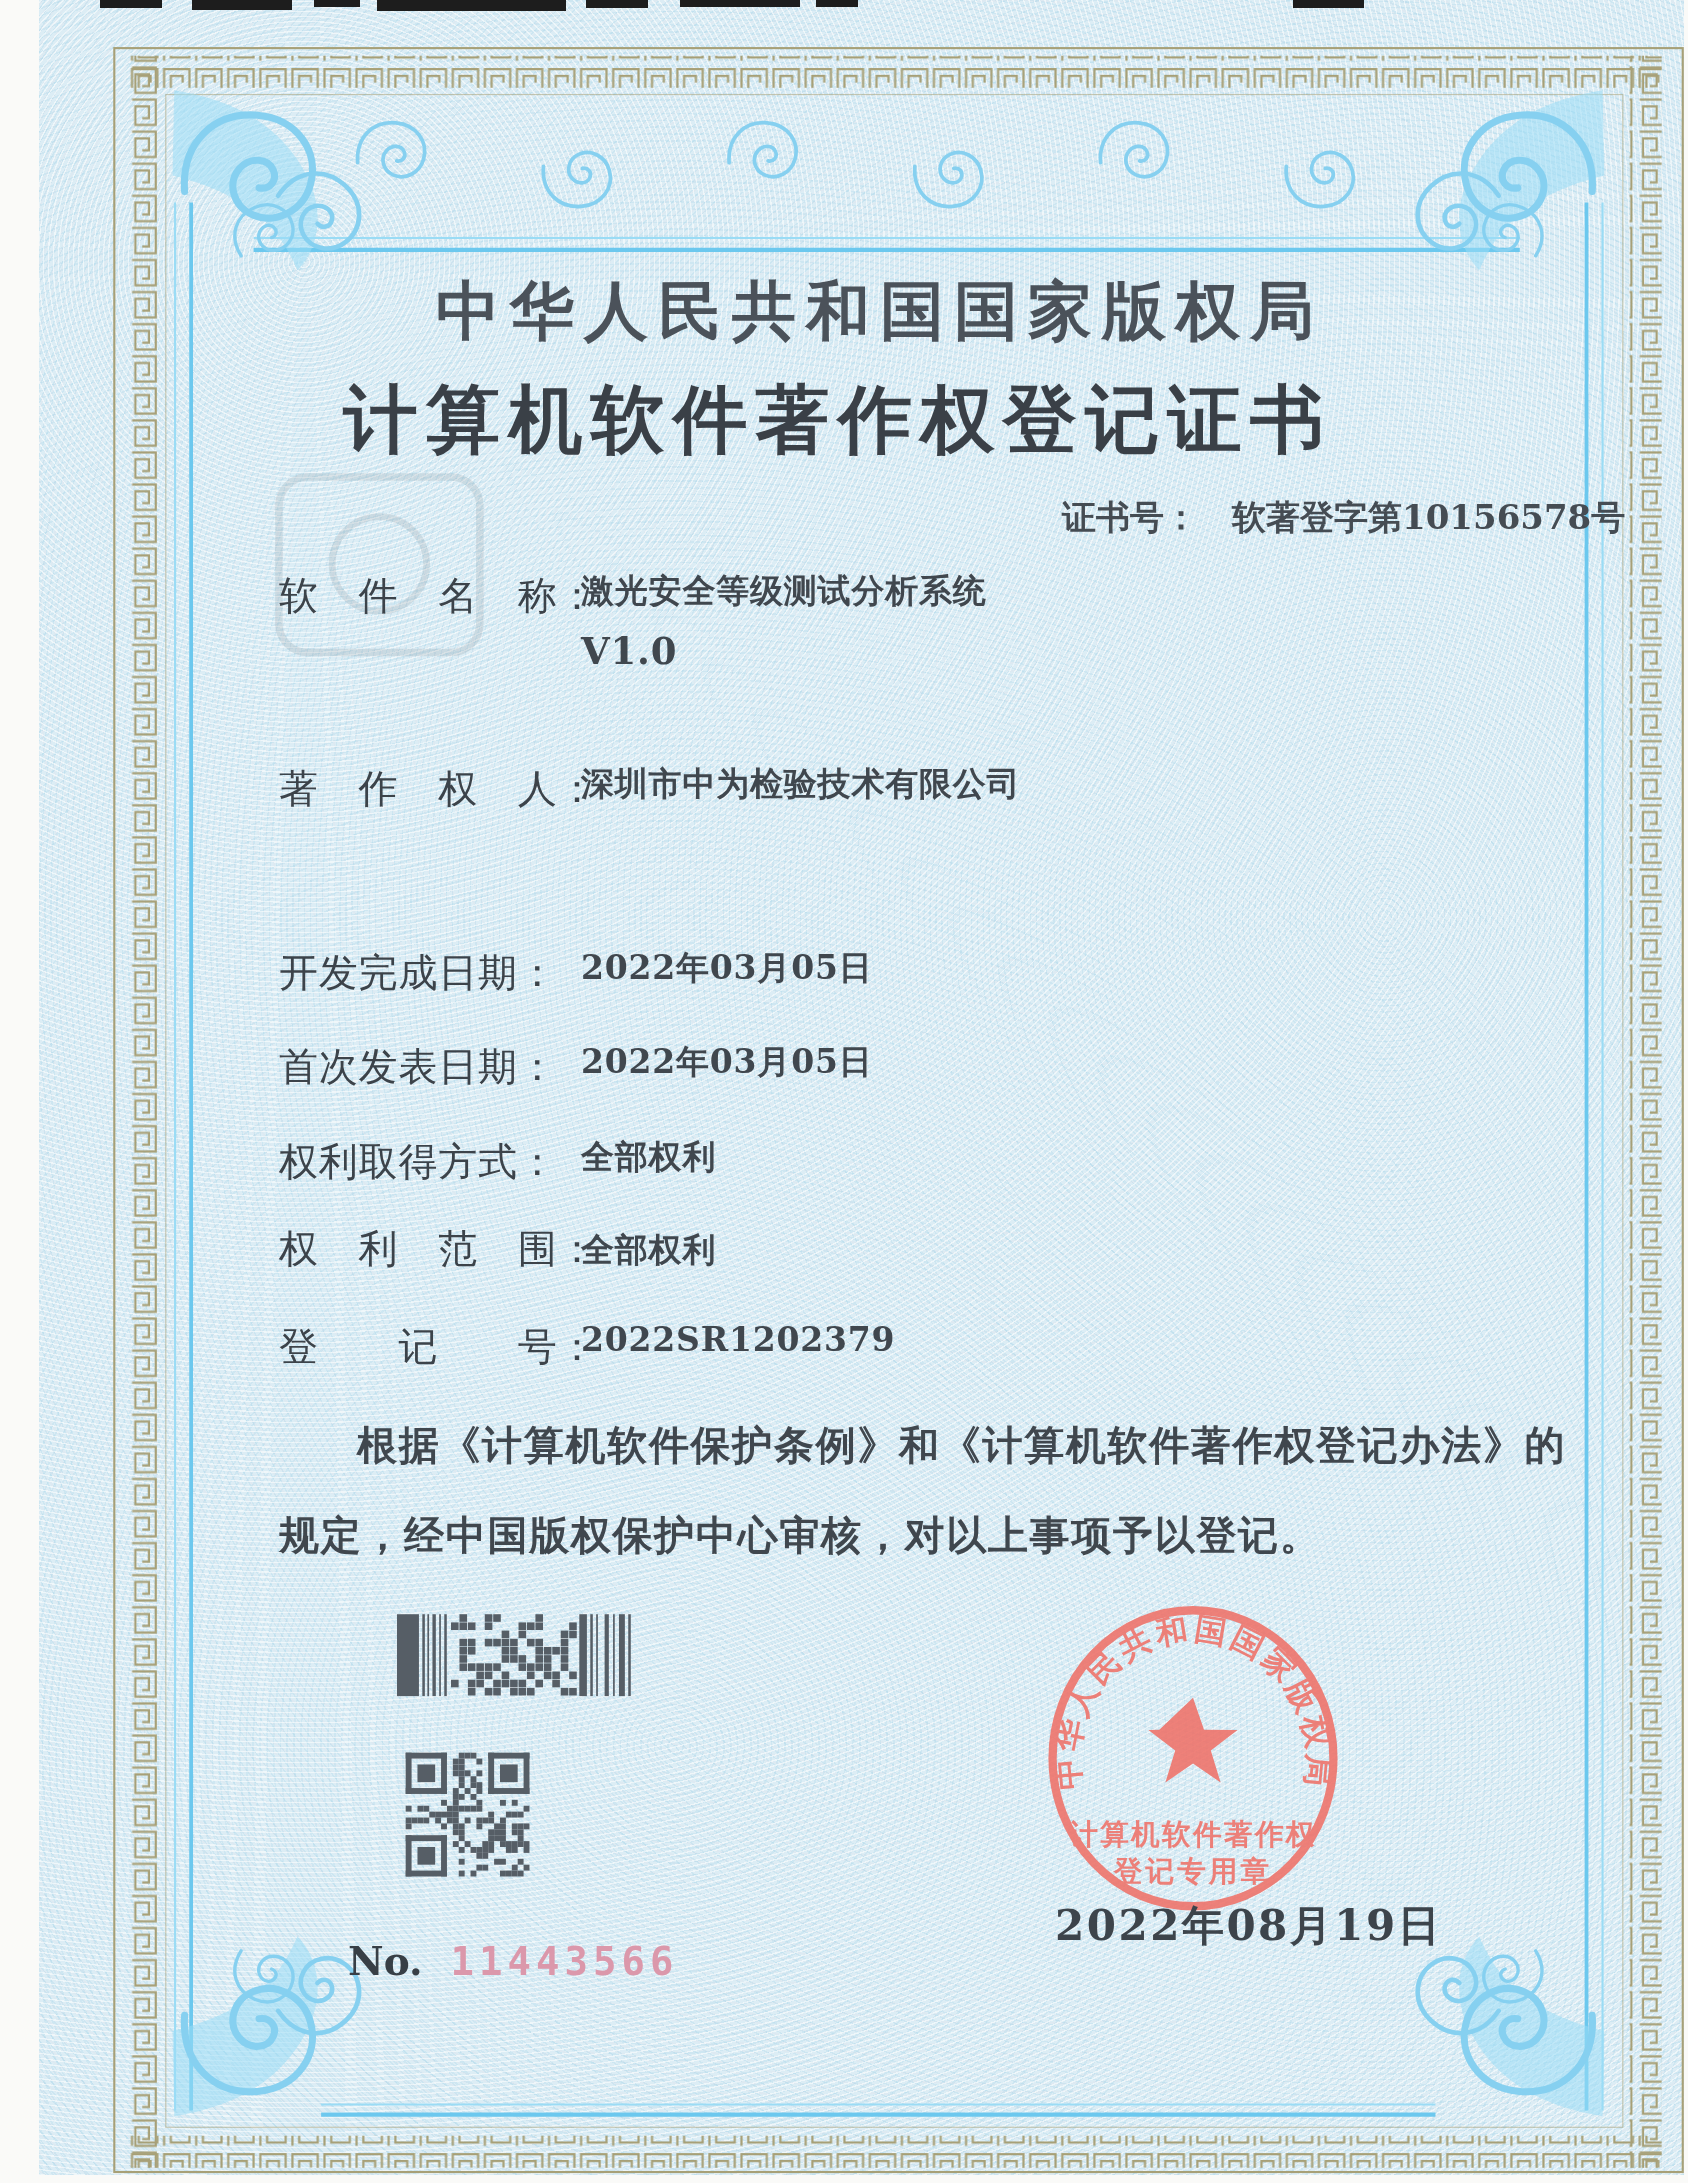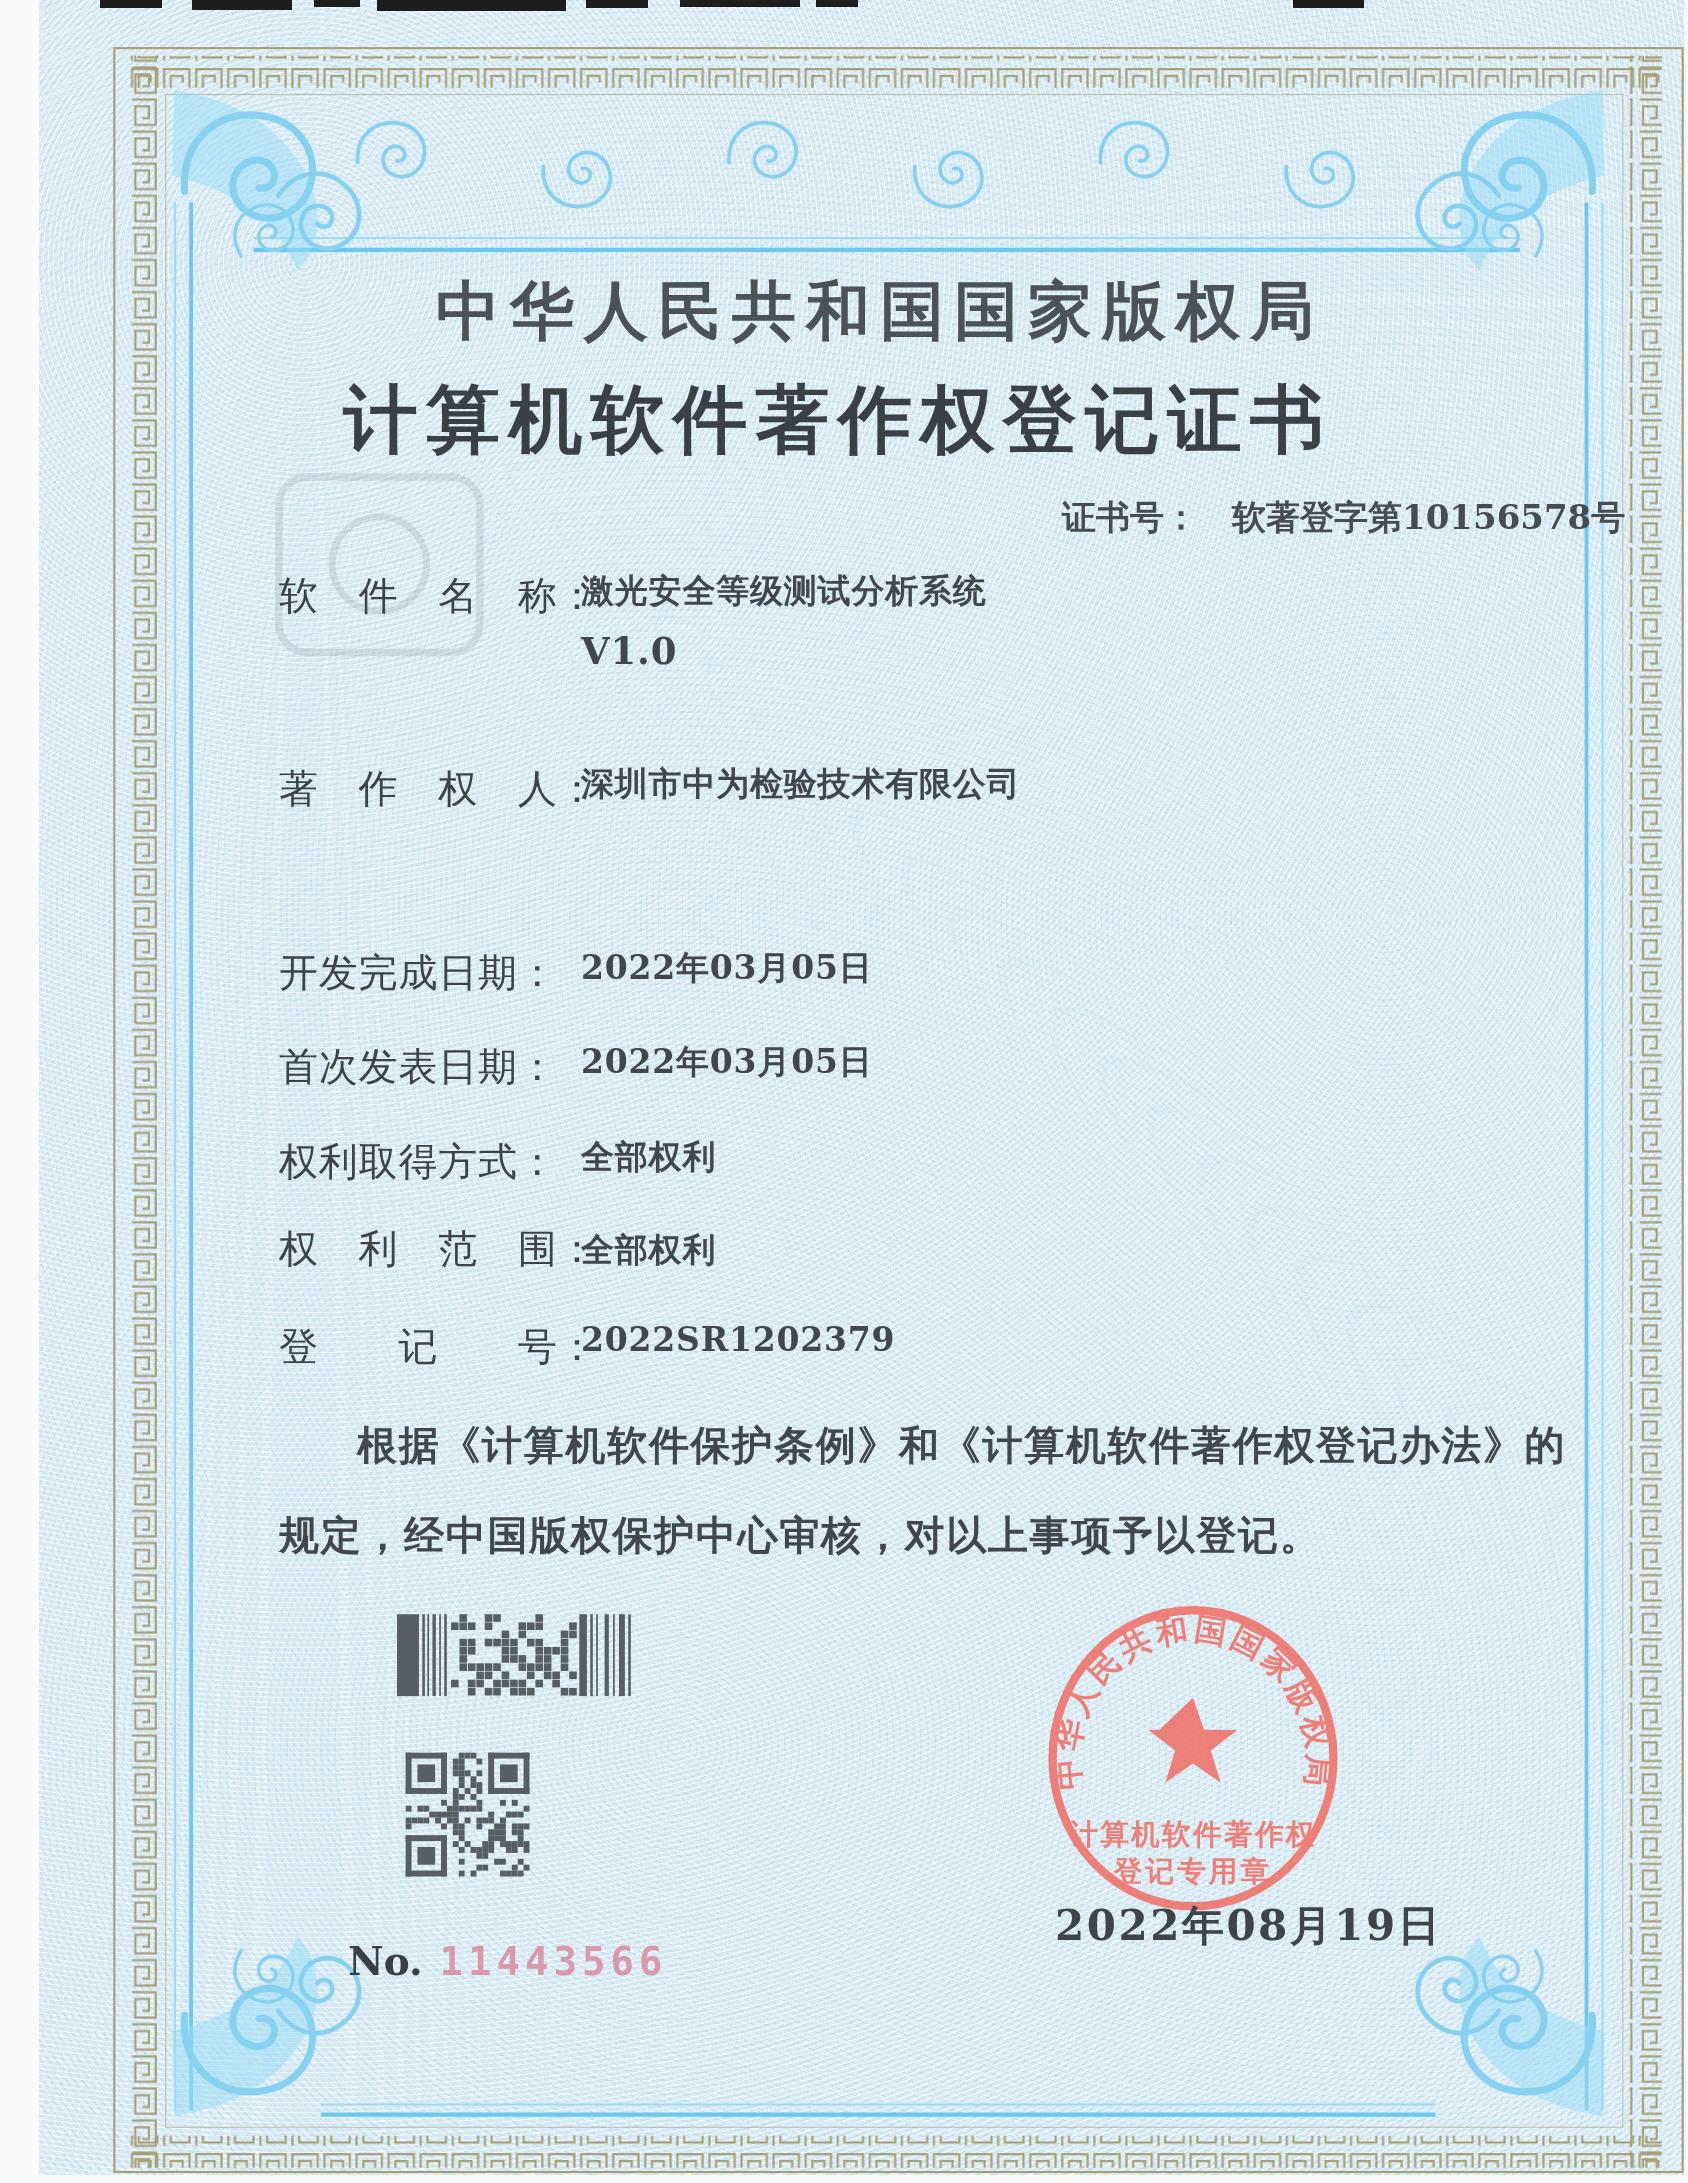--- a/index.html
+++ b/index.html
@@ -31,21 +31,21 @@
     font-size:74px;font-weight:800;letter-spacing:8.4px;color:#3a4047;
   }
   .certline{left:1062px;top:495px;font-size:34px;font-weight:700;color:#454c53;}
   .certline .gap{display:inline-block;width:34px;}
   .lbl{font-size:39px;font-weight:400;color:#3c434a;letter-spacing:0.8px;}
   .val{font-size:33px;font-weight:600;color:#40474e;letter-spacing:0.8px;}
   .statement{font-size:40px;font-weight:600;color:#40474e;letter-spacing:1.7px;}
   .no-line{left:348px;top:1938px;font-size:39px;}
   .no-label{color:#383f46;font-weight:700;}
   .no-value{
-    color:#db98ab;margin-left:17px;letter-spacing:5px;
+    color:#db98ab;margin-left:28px;letter-spacing:5px;
     font-family:"DejaVu Sans Mono","Liberation Mono",monospace;font-weight:600;
   }
   .issue-date{left:1055px;top:1898px;font-size:42px;font-weight:700;color:#3d444b;letter-spacing:2.5px;}
   .seal-svg{position:absolute;left:1042px;top:1601px;opacity:.88;}
   .code-svg{position:absolute;}
 </style>
 </head>
 <body>
 
 <div class="waves"></div>

